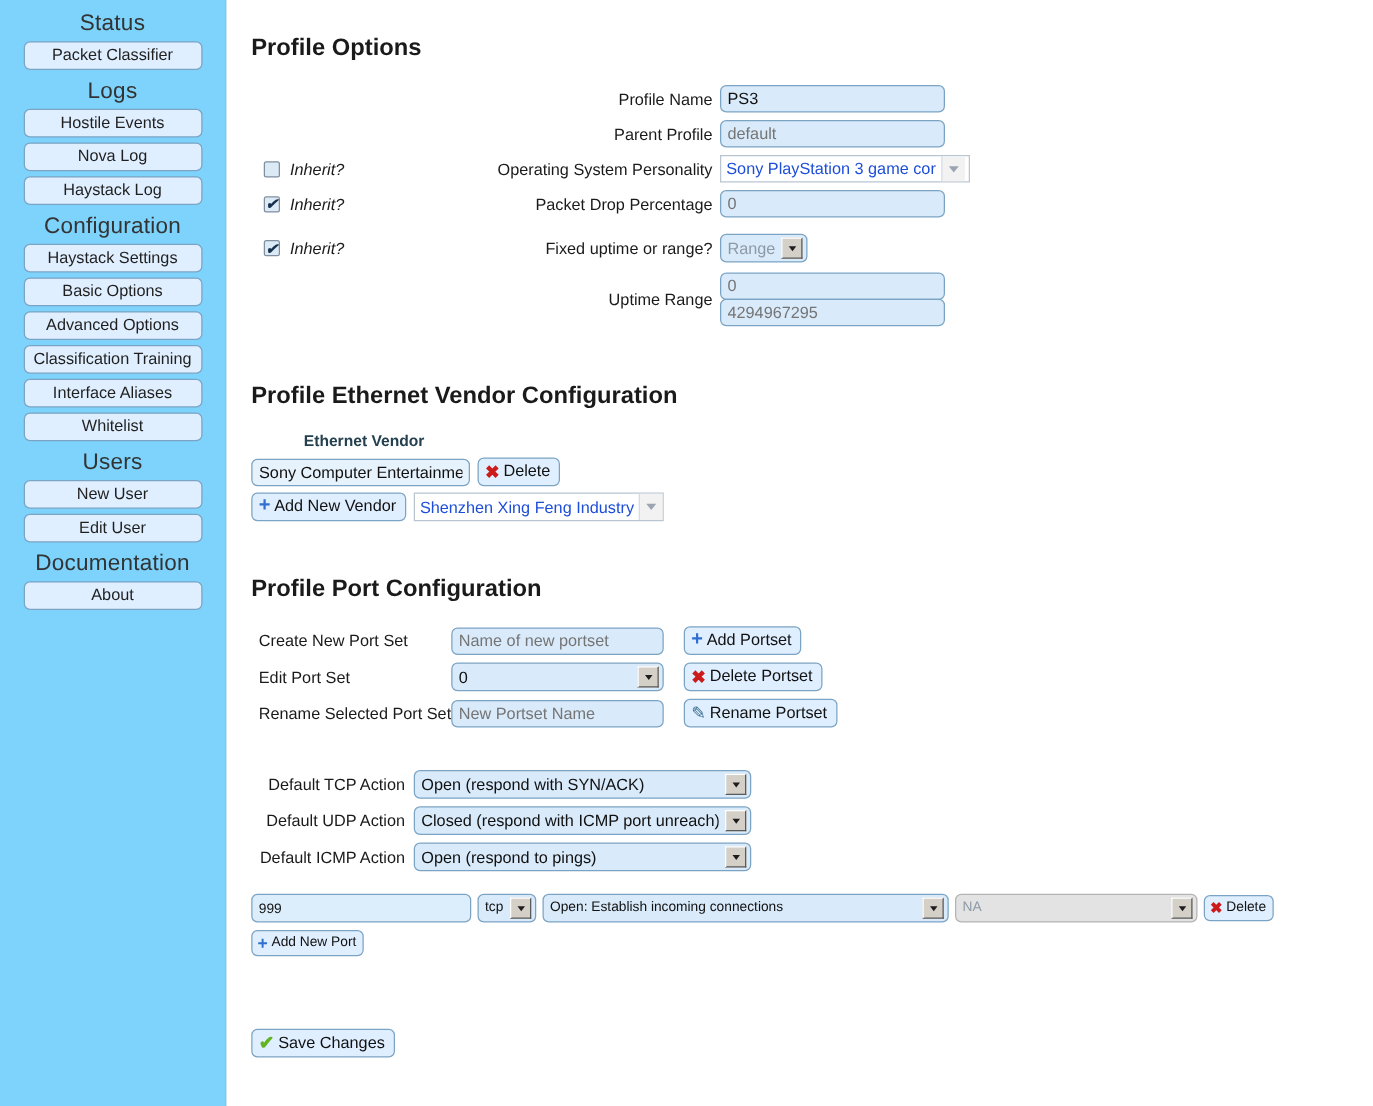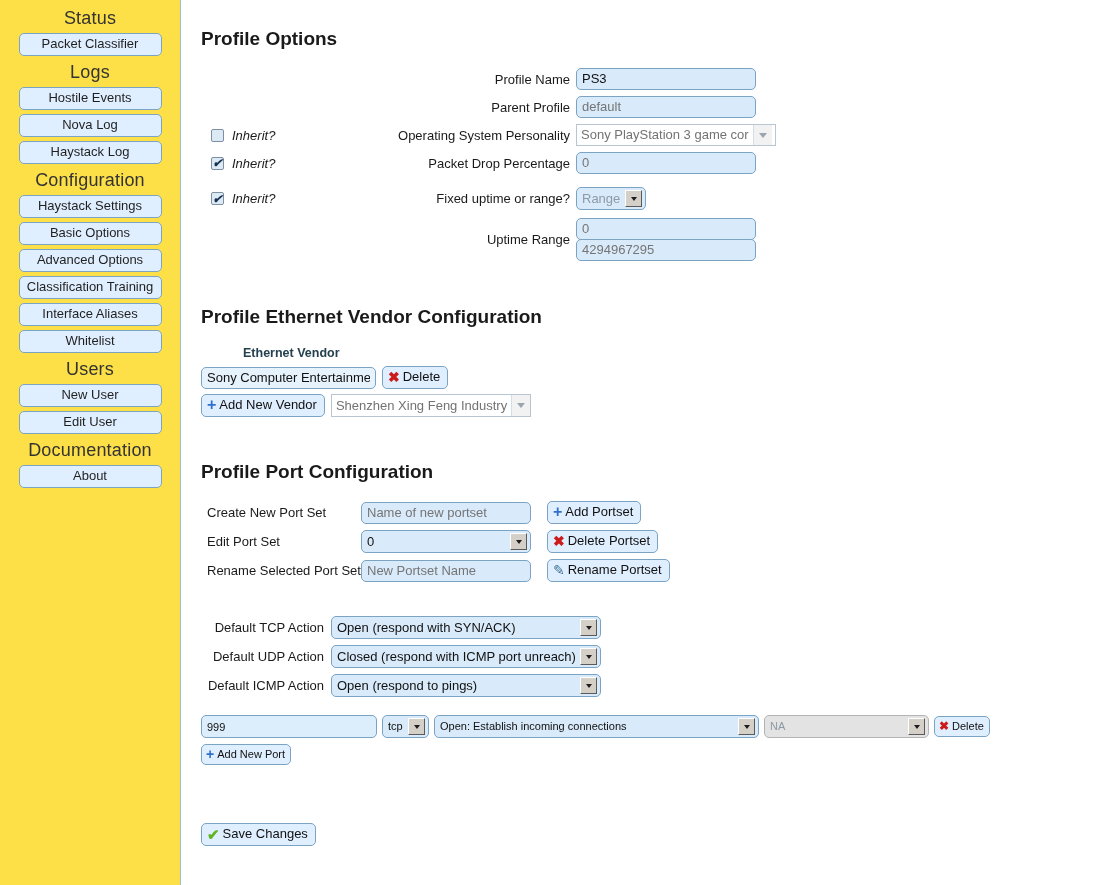--- a/index.html
+++ b/index.html
@@ -15,21 +15,21 @@
     height: 885px;
     overflow: hidden;
     display: flex;
     align-items: stretch;
   }
 
   
   #sidebar {
     width: 181px;
     min-width: 181px;
-    background: #fde047;
+    background: #7dd3fc;
     border-right: 1px solid #9dbcd6;
     padding-top: 6px;
     box-sizing: border-box;
   }
   .side-heading {
     text-align: center;
     font-size: 18px;
     color: #333333;
     margin: 6px 0 4px 0;
     font-weight: normal;
@@ -90,21 +90,21 @@
     border: 1px solid #b9c6d2;
     background: #ffffff;
     height: 22px;
     box-sizing: border-box;
     vertical-align: middle;
   }
   .combo .combo-text {
     padding: 0 4px;
     line-height: 20px;
     font-size: 13px;
-    color: #737373;
+    color: #1d4ed8;
     overflow: hidden;
     white-space: nowrap;
   }
   .combo .combo-arrow {
     width: 18px;
     border-left: 1px solid #d3dde6;
     background: #f2f2f2;
     display: flex;
     align-items: center;
     justify-content: center;
@@ -257,21 +257,21 @@
   .da-label { width: 130px; font-size: 13px; color: #1a1a1a; text-align: right; padding-right: 7px; box-sizing: border-box; }
   .da-row .sel { width: 270px; }
 
   
   .port-row { display: flex; align-items: center; gap: 5px; margin-top: 18px; }
   .port-num { width: 176px; font-size: 11px; background:#dceefb; }
   .port-proto { width: 47px; justify-content: flex-end; }
   .port-proto .sel-text { font-size: 11px; }
   .port-behavior { width: 325px; }
   .port-behavior .sel-text { font-size: 11px; }
-  .port-script { width: 165px; }
+  .port-script { width: 194px; }
   .port-script .sel-text { font-size: 11px; }
   .addport-row { margin-top: 6px; }
   .save-row { margin-top: 58px; }
 </style>
 </head>
 <body>
 
 <div id="page">
 
   <div id="sidebar">

